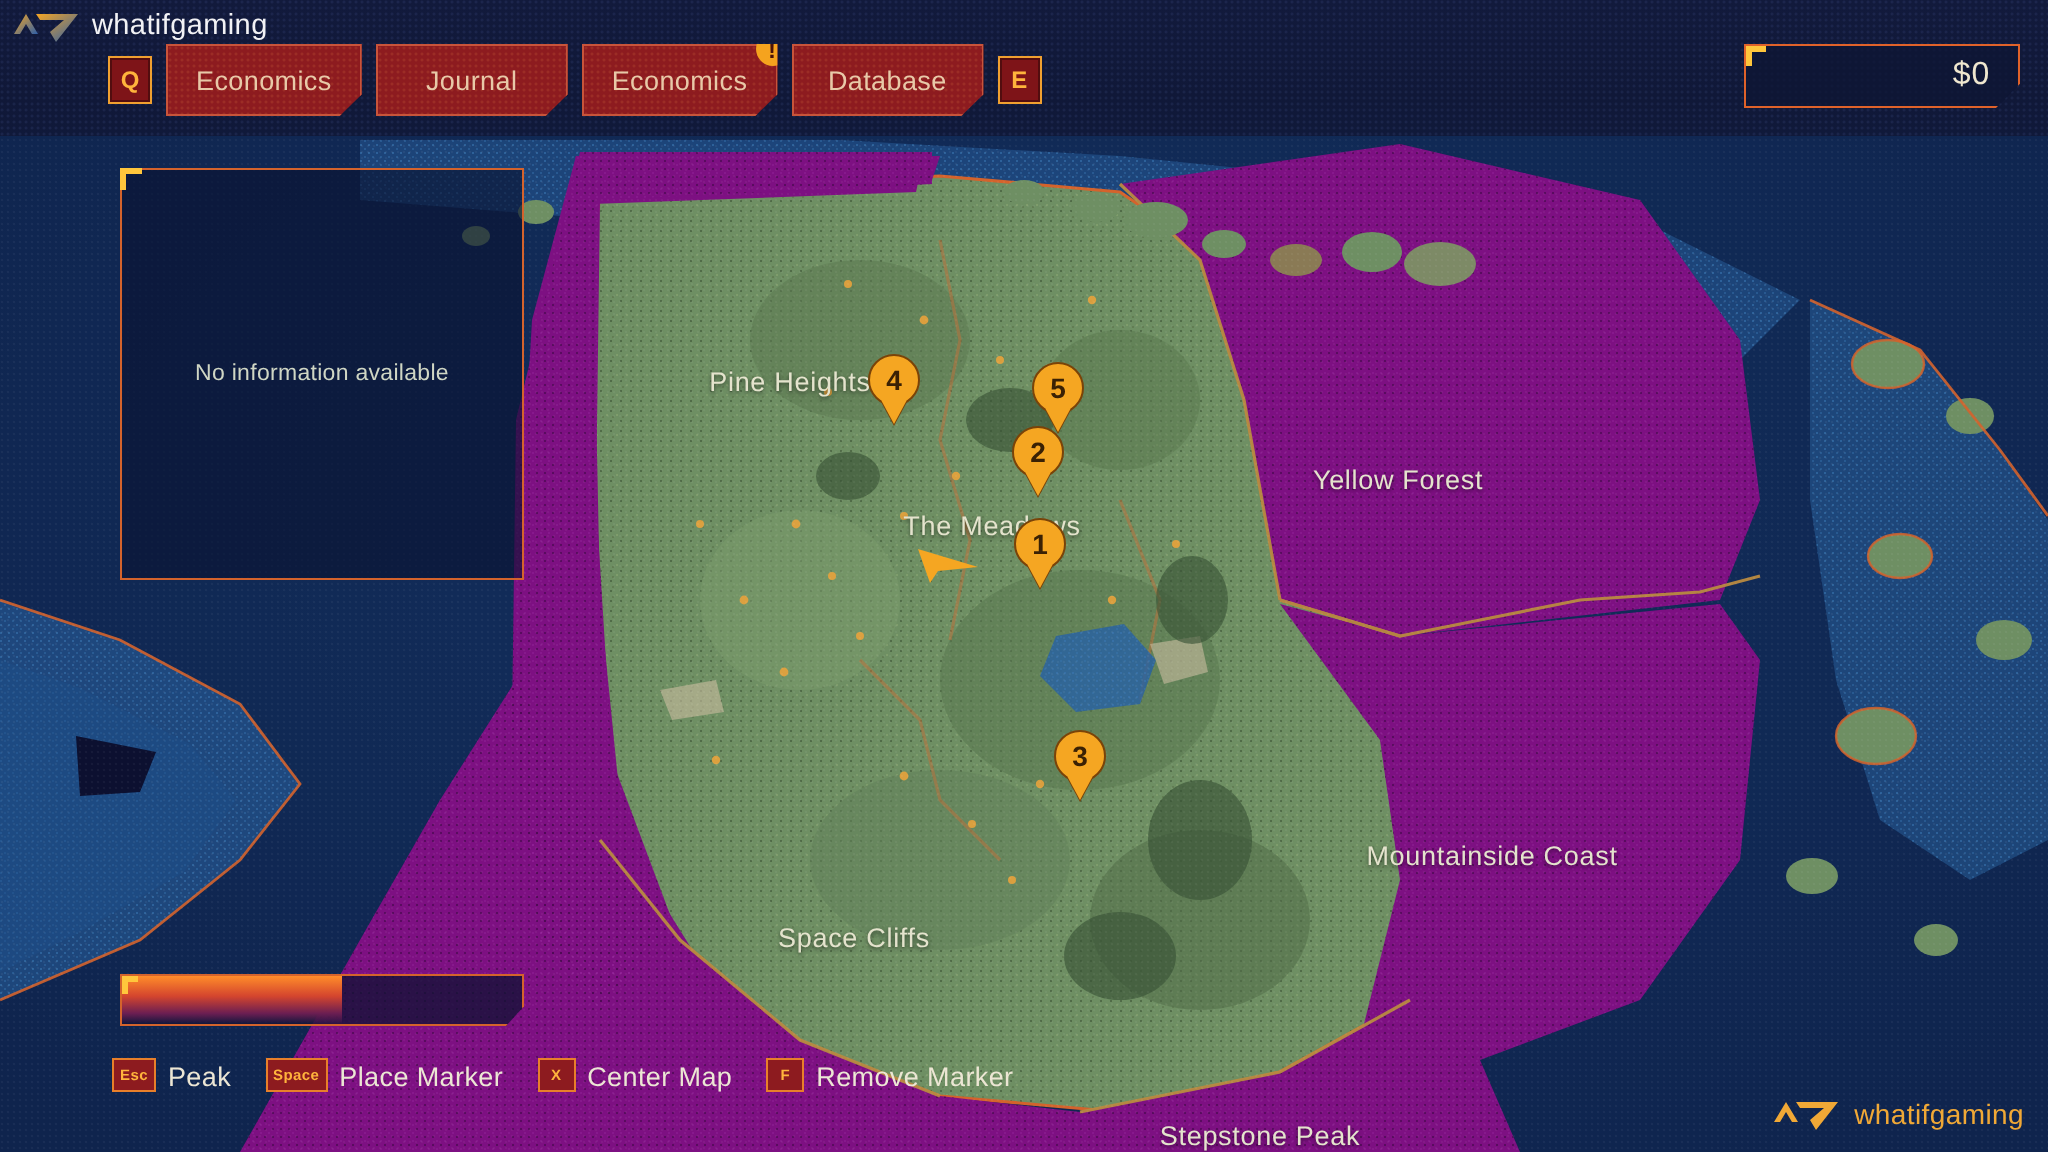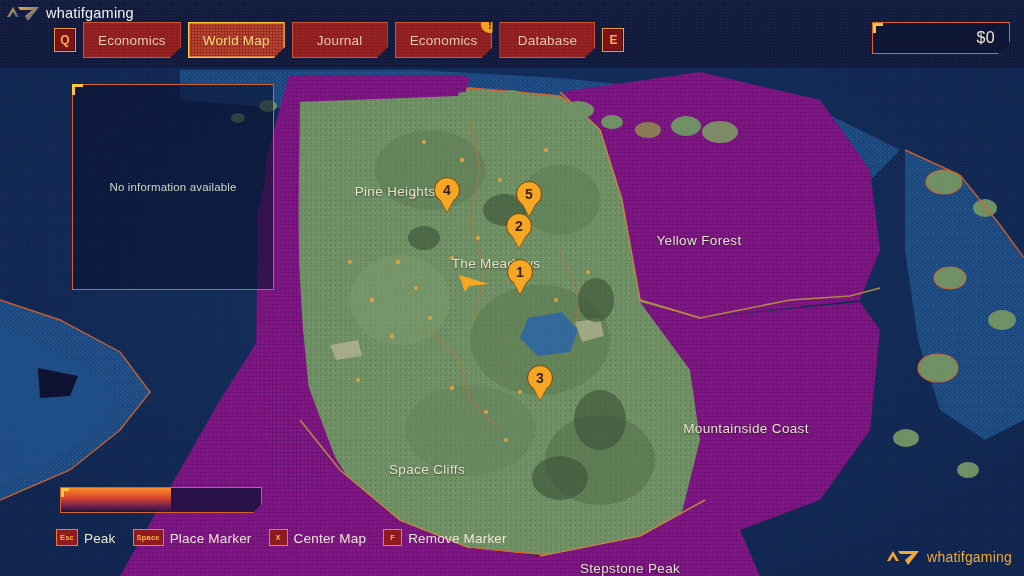--- a/index.html
+++ b/index.html
@@ -108,21 +108,21 @@
     position:absolute; left:0; top:0; width:10px; height:10px;
     border-left:3px solid #ffc63c; border-top:3px solid #ffc63c;
   }
 
   
   #infopanel {
     position:absolute; left:60px; top:84px; width:202px; height:206px;
     background:rgba(10,18,48,0.62);
     border:1px solid #d4632c;
     z-index:30;
-    display:flex; align-items:center; justify-content:center;margin-left:12px;
+    display:flex; align-items:center; justify-content:center;
   }
   #infopanel .corner {
     position:absolute; left:-1px; top:-1px; width:11px; height:11px;
     border-left:3px solid #ffc63c; border-top:3px solid #ffc63c;
   }
   #infopanel .ptxt { color:#cfd6c4; font-size:11.5px; letter-spacing:0.15px; }
 
   
   #progbar {
     position:absolute; left:60px; top:487px; width:202px; height:26px;
@@ -424,24 +424,20 @@
     </div>
 
     <div id="navrow">
       <div class="keycap">Q</div>
 
       <div class="navbtn">
         <div class="nbd"></div>
         <span class="lbl">Economics</span>
       </div>
 
-      <div class="navbtn active">
-        <div class="nbd"></div>
-        <span class="lbl">World Map</span>
-      </div>
 
       <div class="navbtn">
         <div class="nbd"></div>
         <span class="lbl">Journal</span>
       </div>
 
       <div class="navbtn">
         <div class="nbd"></div>
         <span class="lbl">Economics</span>
         <span class="badge">!</span>

